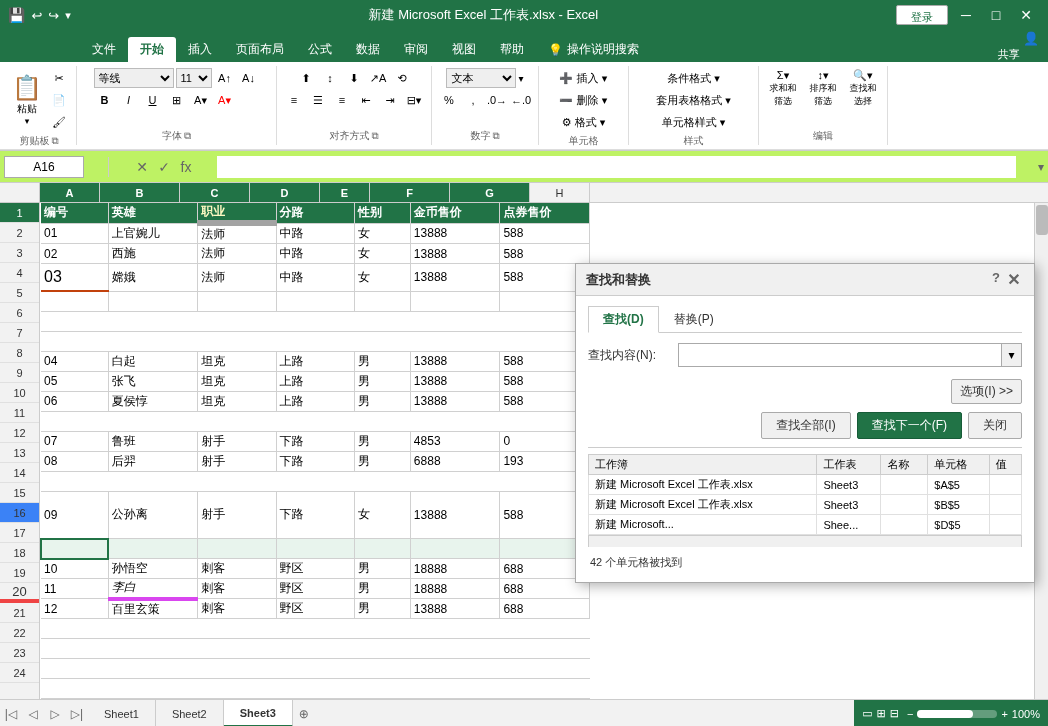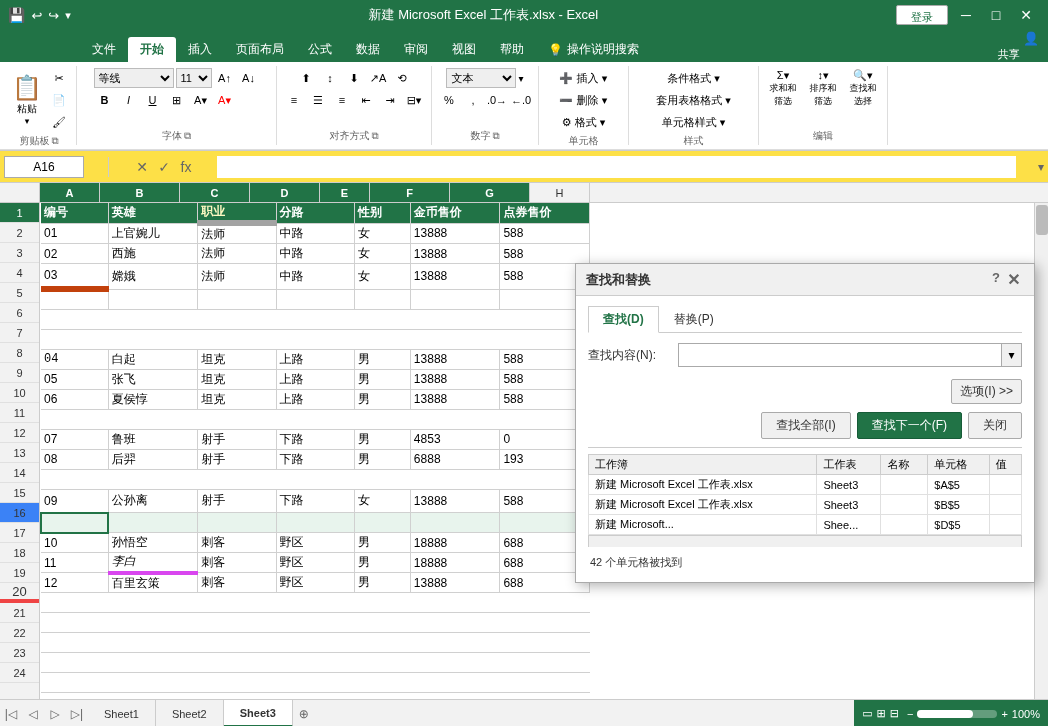--- a/index.html
+++ b/index.html
@@ -43,21 +43,21 @@
     }
     .ribbon-group-label {
       font-size: 10px; color: #666; margin-top: auto; padding-top: 2px;
       display: flex; align-items: center; gap: 2px;
     }
     .ribbon-group-content { display: flex; flex: 1; align-items: center; gap: 2px; }
 
     
     .formula-bar {
       height: 32px; display: flex; align-items: center;
-      border-bottom: 1px solid #ccc; background: #fde047; padding: 0 4px; gap: 22px;
+      border-bottom: 1px solid #ccc; background: #bef264; padding: 0 4px; gap: 22px;
     }
     .name-box {
       width: 80px; height: 22px; border: 1px solid #aaa; padding: 2px 4px;
       font-size: 12px; text-align: center;
     }
     .formula-divider { width: 1px; height: 20px; background: #ccc; margin: 0 2px; }
     .formula-icons { display: flex; gap: 4px; align-items: center; }
     .formula-icon { font-size: 14px; color: #666; cursor: pointer; width: 18px; text-align: center; }
     .formula-input { flex: 1; height: 22px; border: none; outline: none; font-size: 12px; }
     .sheet-tab {
@@ -399,21 +399,21 @@
           <td style="width:60px;height:20px;border-right:1px solid #d0d0d0;border-bottom:1px solid #d0d0d0;font-size:12px;padding:0 3px;">02</td>
           <td style="width:80px;height:20px;border-right:1px solid #d0d0d0;border-bottom:1px solid #d0d0d0;font-size:12px;padding:0 3px;">西施</td>
           <td style="width:70px;height:20px;border-right:1px solid #d0d0d0;border-bottom:1px solid #d0d0d0;font-size:12px;padding:0 3px;">法师</td>
           <td style="width:70px;height:20px;border-right:1px solid #d0d0d0;border-bottom:1px solid #d0d0d0;font-size:12px;padding:0 3px;">中路</td>
           <td style="width:50px;height:20px;border-right:1px solid #d0d0d0;border-bottom:1px solid #d0d0d0;font-size:12px;padding:0 3px;">女</td>
           <td style="width:80px;height:20px;border-right:1px solid #d0d0d0;border-bottom:1px solid #d0d0d0;font-size:12px;padding:0 3px;">13888</td>
           <td style="width:80px;height:20px;border-right:1px solid #d0d0d0;border-bottom:1px solid #d0d0d0;font-size:12px;padding:0 3px;">588</td>
         </tr>
 
         <tr>
-          <td style="width:60px;height:20px;border-right:1px solid #d0d0d0;border-bottom:6px solid #c2410c;font-size:12px;padding:4px 3px;">03</td>
+          <td style="width:60px;height:20px;border-right:1px solid #d0d0d0;border-bottom:2px solid #c2410c;font-size:16px;padding:4px 3px;">03</td>
           <td style="width:80px;height:20px;border-right:1px solid #d0d0d0;border-bottom:1px solid #d0d0d0;font-size:12px;padding:0 3px;">嫦娥</td>
           <td style="width:70px;height:20px;border-right:1px solid #d0d0d0;border-bottom:1px solid #d0d0d0;font-size:12px;padding:0 3px;">法师</td>
           <td style="width:70px;height:20px;border-right:1px solid #d0d0d0;border-bottom:1px solid #d0d0d0;font-size:12px;padding:0 3px;">中路</td>
           <td style="width:50px;height:20px;border-right:1px solid #d0d0d0;border-bottom:1px solid #d0d0d0;font-size:12px;padding:0 3px;">女</td>
           <td style="width:80px;height:20px;border-right:1px solid #d0d0d0;border-bottom:1px solid #d0d0d0;font-size:12px;padding:0 3px;">13888</td>
           <td style="width:80px;height:20px;border-right:1px solid #d0d0d0;border-bottom:1px solid #d0d0d0;font-size:12px;padding:0 3px;">588</td>
         </tr>
 
         <tr>
           <td style="width:60px;height:20px;border-right:1px solid #d0d0d0;border-bottom:1px solid #d0d0d0;"></td>
@@ -427,21 +427,21 @@
 
         <tr>
           <td colspan="7" style="height:20px;border-bottom:1px solid #d0d0d0;"></td>
         </tr>
 
         <tr>
           <td colspan="7" style="height:20px;border-bottom:1px solid #d0d0d0;"></td>
         </tr>
 
         <tr>
-          <td style="width:60px;height:20px;border-right:1px solid #d0d0d0;border-bottom:1px solid #d0d0d0;font-size:12px;padding:0 3px;font-family:Liberation Mono, monospace;">04</td>
+          <td style="width:60px;height:20px;border-right:1px solid #d0d0d0;border-bottom:1px solid #d0d0d0;font-size:12px;padding:0 3px;">04</td>
           <td style="width:80px;height:20px;border-right:1px solid #d0d0d0;border-bottom:1px solid #d0d0d0;font-size:12px;padding:0 3px;">白起</td>
           <td style="width:70px;height:20px;border-right:1px solid #d0d0d0;border-bottom:1px solid #d0d0d0;font-size:12px;padding:0 3px;">坦克</td>
           <td style="width:70px;height:20px;border-right:1px solid #d0d0d0;border-bottom:1px solid #d0d0d0;font-size:12px;padding:0 3px;">上路</td>
           <td style="width:50px;height:20px;border-right:1px solid #d0d0d0;border-bottom:1px solid #d0d0d0;font-size:12px;padding:0 3px;">男</td>
           <td style="width:80px;height:20px;border-right:1px solid #d0d0d0;border-bottom:1px solid #d0d0d0;font-size:12px;padding:0 3px;">13888</td>
           <td style="width:80px;height:20px;border-right:1px solid #d0d0d0;border-bottom:1px solid #d0d0d0;font-size:12px;padding:0 3px;">588</td>
         </tr>
 
         <tr>
           <td style="width:60px;height:20px;border-right:1px solid #d0d0d0;border-bottom:1px solid #d0d0d0;font-size:12px;padding:0 3px;">05</td>
@@ -485,21 +485,21 @@
           <td style="width:50px;height:20px;border-right:1px solid #d0d0d0;border-bottom:1px solid #d0d0d0;font-size:12px;padding:0 3px;">男</td>
           <td style="width:80px;height:20px;border-right:1px solid #d0d0d0;border-bottom:1px solid #d0d0d0;font-size:12px;padding:0 3px;">6888</td>
           <td style="width:80px;height:20px;border-right:1px solid #d0d0d0;border-bottom:1px solid #d0d0d0;font-size:12px;padding:0 3px;">193</td>
         </tr>
 
         <tr>
           <td colspan="7" style="height:20px;border-bottom:1px solid #d0d0d0;"></td>
         </tr>
 
         <tr>
-          <td style="width:60px;height:20px;border-right:1px solid #d0d0d0;border-bottom:1px solid #d0d0d0;font-size:12px;padding:4px 3px;">09</td>
+          <td style="width:60px;height:20px;border-right:1px solid #d0d0d0;border-bottom:1px solid #d0d0d0;font-size:12px;padding:16px 3px;">09</td>
           <td style="width:80px;height:20px;border-right:1px solid #d0d0d0;border-bottom:1px solid #d0d0d0;font-size:12px;padding:0 3px;">公孙离</td>
           <td style="width:70px;height:20px;border-right:1px solid #d0d0d0;border-bottom:1px solid #d0d0d0;font-size:12px;padding:0 3px;">射手</td>
           <td style="width:70px;height:20px;border-right:1px solid #d0d0d0;border-bottom:1px solid #d0d0d0;font-size:12px;padding:0 3px;">下路</td>
           <td style="width:50px;height:20px;border-right:1px solid #d0d0d0;border-bottom:1px solid #d0d0d0;font-size:12px;padding:0 3px;">女</td>
           <td style="width:80px;height:20px;border-right:1px solid #d0d0d0;border-bottom:1px solid #d0d0d0;font-size:12px;padding:0 3px;">13888</td>
           <td style="width:80px;height:20px;border-right:1px solid #d0d0d0;border-bottom:1px solid #d0d0d0;font-size:12px;padding:0 3px;">588</td>
         </tr>
 
         <tr>
           <td style="width:60px;height:20px;border:2px solid #217346;font-size:12px;padding:0 3px;background:#e8f4ed;"></td>

